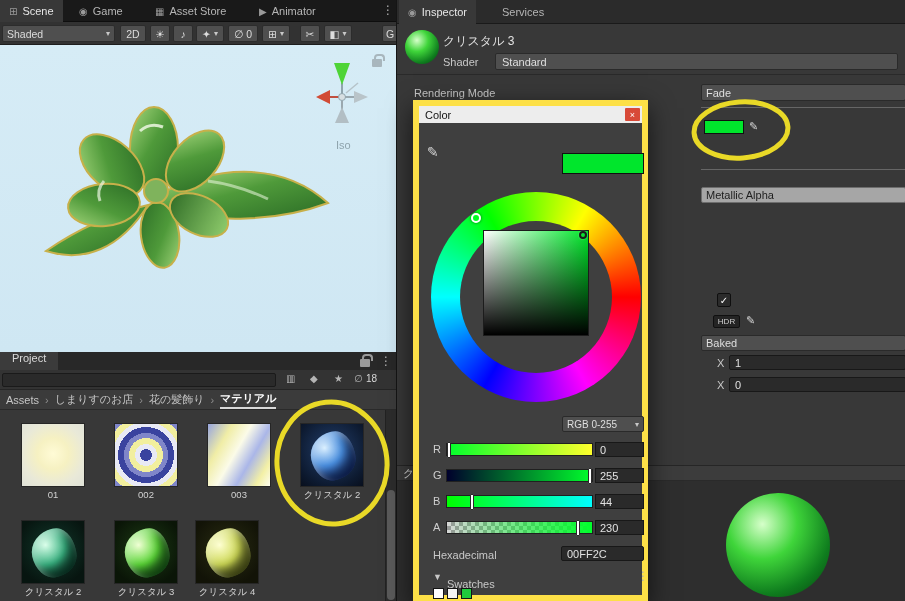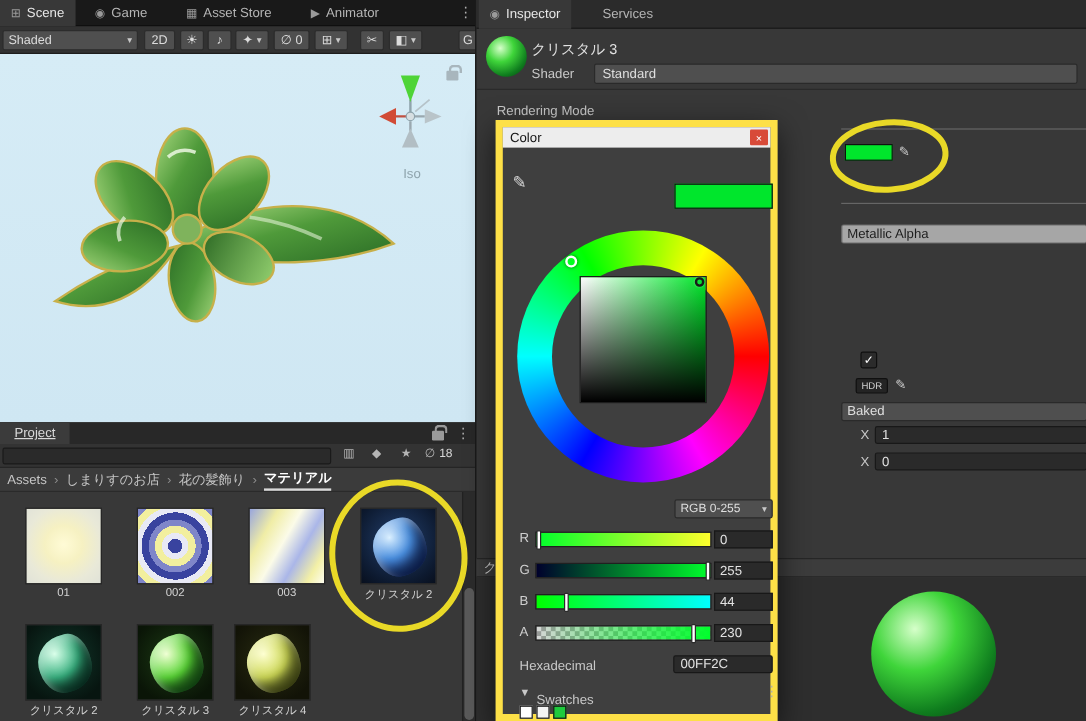--- a/index.html
+++ b/index.html
@@ -23,21 +23,21 @@
   .scene-view{position:absolute;left:0;top:45px;width:396px;height:307px;background:linear-gradient(#d6ecf6,#cfe7f3);overflow:hidden;}
   .iso{position:absolute;color:#8fa4ad;font-size:11px;}
   .lock{position:absolute;width:10px;height:8px;background:#a8b6bd;border-radius:1px;}
   .lock::before{content:"";position:absolute;left:1.5px;top:-5px;width:7px;height:5px;border:2px solid #a8b6bd;border-bottom:none;border-radius:4px 4px 0 0;}
   .lock.dark, .lock.dark::before{background:#9a9a9a;border-color:#9a9a9a;}
   .lock.dark::before{background:transparent;}
 
   
   .project{position:absolute;left:0;top:352px;width:396px;height:249px;background:#383838;}
   .proj-head{position:absolute;left:0;top:0;width:396px;height:18px;background:#282828;}
-  .proj-tab{position:absolute;left:0;top:0;height:18px;background:#3b3b3b;color:#dadada;display:flex;align-items:center;padding:0 12px;text-decoration:underline;}
+  .proj-tab{position:absolute;left:0;top:0;height:18px;background:#3b3b3b;color:#dadada;display:flex;padding:0 12px;}
   .proj-toolbar{position:absolute;left:0;top:18px;width:396px;height:20px;background:#333333;border-bottom:1px solid #252525;}
   .search{position:absolute;left:2px;top:3px;width:274px;height:14px;background:#2a2a2a;border:1px solid #1a1a1a;border-radius:2px;color:#ddd;font-size:10px;padding:0 4px;outline:none;}
   .ticon2{position:absolute;top:3px;color:#b5b5b5;font-size:10px;}
   .breadcrumb{position:absolute;left:0;top:38px;width:396px;height:20px;background:#3b3b3b;border-bottom:1px solid #2a2a2a;display:flex;align-items:center;gap:6px;padding:0 6px;color:#c6c6c6;}
   .crumb{white-space:nowrap;}
   .crumb.current{color:#ffffff;font-weight:bold;border-bottom:2px solid #d9d9d9;padding-bottom:1px;}
   .csep{color:#8d8d8d;}
 
   .grid{position:absolute;left:0;top:58px;width:385px;height:191px;overflow:hidden;}
   .tile{position:absolute;width:78px;text-align:center;}
@@ -299,20 +299,23 @@
 
   <div class="sphere abs" style="left:8px;top:30px;width:34px;height:34px;"></div>
   <span class="lbl" style="left:46px;top:33px;color:#e2e2e2;font-size:12px;">クリスタル 3</span>
   <span class="lbl" style="left:46px;top:56px;">Shader</span>
   <div class="dd shader" style="left:98px;top:53px;width:403px;height:17px;">
     <span>Standard</span>
   </div>
   <div class="abs" style="left:0;top:74px;width:509px;height:1px;background:#2a2a2a;"></div>
 
   <span class="lbl" style="left:17px;top:87px;">Rendering Mode</span>
+  <div class="dd" style="left:304px;top:84px;width:205px;height:17px;">
+    <span>Fade</span>
+  </div>
   <div class="hline" style="left:304px;top:107px;width:205px;"></div>
   <div class="cswatch" style="left:307px;top:120px;width:40px;height:14px;"></div>
   <span class="eyed" style="left:352px;top:120px;">✎</span>
   <div class="hline" style="left:304px;top:169px;width:205px;"></div>
   <div class="dd light" style="left:304px;top:187px;width:205px;height:16px;">
     <span>Metallic Alpha</span>
   </div>
   <div class="checkbox" style="left:320px;top:293px;">
     <span>✓</span>
   </div>

